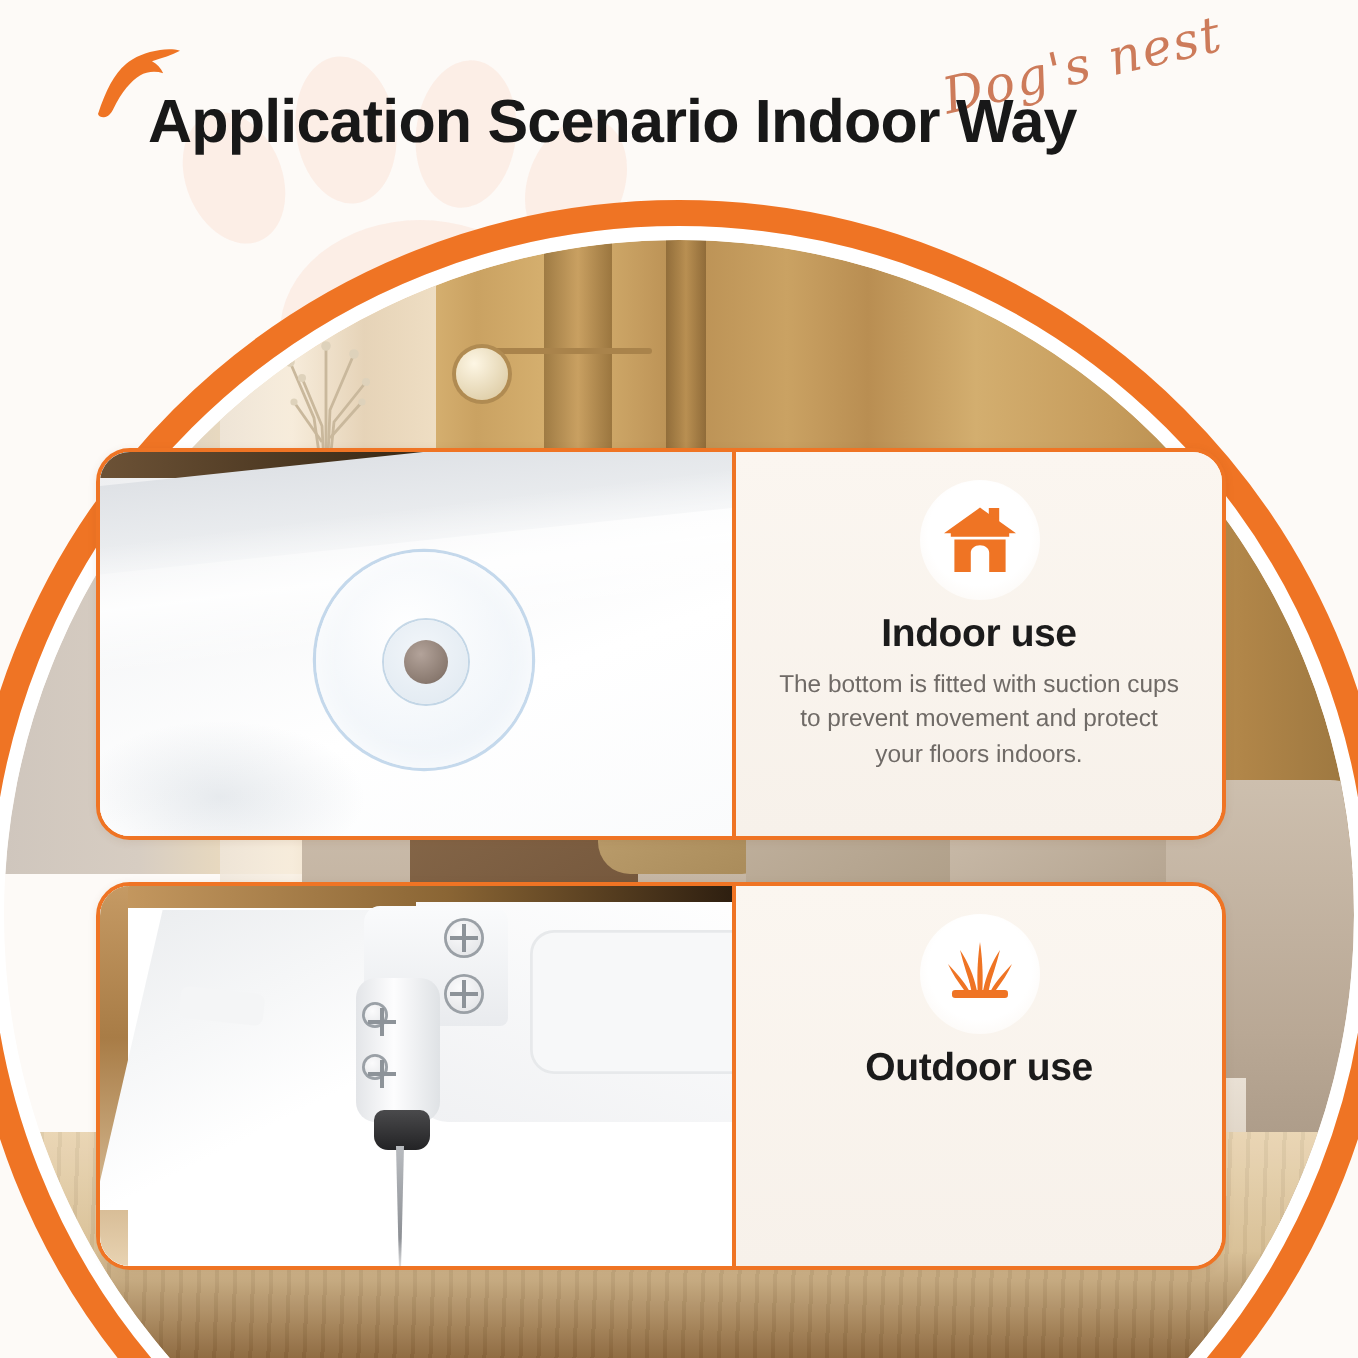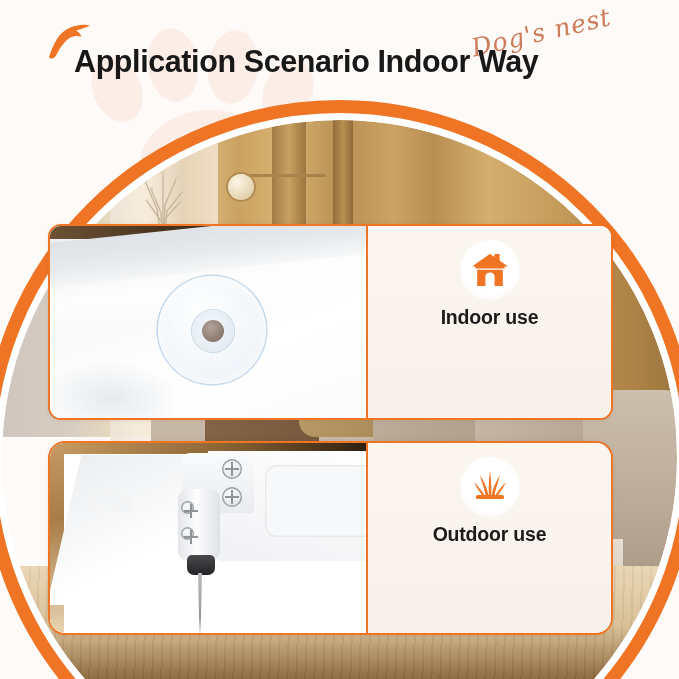--- a/index.html
+++ b/index.html
@@ -122,21 +122,21 @@
   
   .card {
     position:absolute;
     border:2.5px solid #ef7424;
     border-radius:17px;
     display:flex;
     overflow:hidden;
     background:#fbf7f3;
     box-shadow:0 1px 4px rgba(120,70,30,.10);
   }
-  #card-indoor  { left:48px; top:224px; width:565px; height:196px;border-radius:13px; }
+  #card-indoor  { left:48px; top:224px; width:565px; height:196px; }
   #card-outdoor { left:48px; top:441px; width:565px; height:194px;justify-content:center; }
 
   .card-photo {
     width:318px; flex:0 0 318px;
     border-right:2.5px solid #ef7424;
     position:relative; overflow:hidden;
     background:#f2f3f4;
   }
   .card-body {
     flex:1; position:relative;
@@ -350,20 +350,23 @@
       <div class="icon-badge">
         <svg width="38" height="36" viewBox="0 0 38 36">
           <rect x="23.4" y="2" width="5.2" height="8" fill="#ef7424"></rect>
           <path d="M19 1.8 L37 14.6 L33.6 14.6 L33.6 16.4 L4.4 16.4 L4.4 14.6 L1 14.6 Z" fill="#ef7424"></path>
           <path d="M6.2 17.8 L31.8 17.8 L31.8 34 L23.6 34 L23.6 24.4
                    C23.6 22.2 21.6 20.6 19 20.6 C16.4 20.6 14.4 22.2 14.4 24.4
                    L14.4 34 L6.2 34 Z" fill="#ef7424"></path>
         </svg>
       </div>
       <div class="card-title">Indoor use</div>
+      <div class="card-desc">The bottom is fitted with suction cups
+to prevent movement and protect
+your floors indoors.</div>
     </div>
   </div>
 
   <div class="card" id="card-outdoor">
 
     <div class="card-photo">
       <div class="ph2">
         <div class="woodtop"></div>
         <div class="woodleft"></div>
         <div class="body-right"></div>

